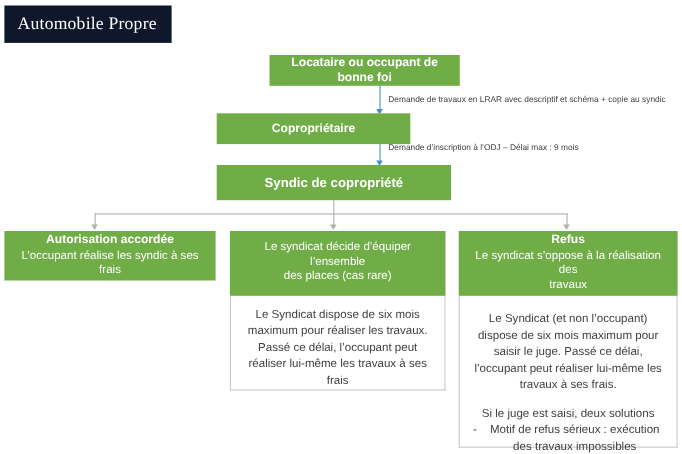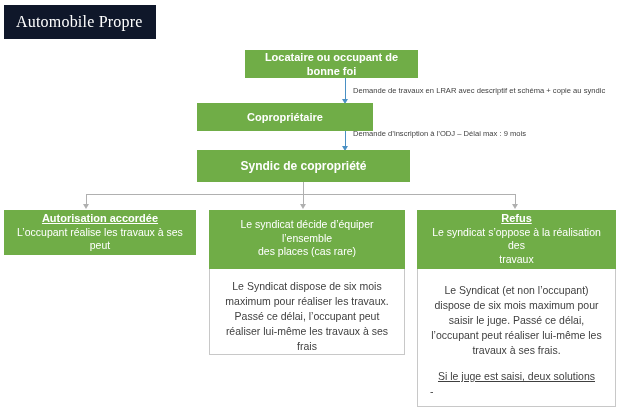--- a/index.html
+++ b/index.html
@@ -128,21 +128,20 @@
     color: #ffffff;
     text-align: center;
     padding: 5px 7px 7px 7px;
     box-sizing: border-box;
   }
   .col-header .hdr-title {
     font-weight: bold;
     font-size: 11px;
     line-height: 15px;
     display: block;
-    text-decoration: underline;
   }
   .col-header .hdr-sub {
     font-size: 10.5px;
     line-height: 13.5px;
     display: block;
   }
   #col-autorisation .col-header { height: 45px; display: flex; flex-direction: column; justify-content: center; }
   #col-equipement   .col-header { height: 59px; display: flex; flex-direction: column; justify-content: center; }
   #col-refus        .col-header { height: 59px; display: flex; flex-direction: column; justify-content: center; }
 
@@ -154,21 +153,21 @@
     text-align: center;
     font-size: 10.5px;
     line-height: 15px;
     color: #404040;
     padding: 10px 10px;
   }
   #body-equipement { height: 86px; }
   #body-refus      { height: 138px; padding-top: 14px; }
 
   .para { margin: 0; }
-  .para + .para { margin-top: 11px; text-decoration: underline; }
+  .para + .para { margin-top: 11px; }
 
   .bullets {
     margin: 0;
     padding: 0;
     list-style: none;
   }
   .bullets li {
     position: relative;
     padding-left: 14px;
     padding-right: 2px;
@@ -214,21 +213,21 @@
 <div class="conn conn-v" id="conn-left-v"></div>
 <div class="conn conn-v" id="conn-mid-v"></div>
 <div class="conn conn-v" id="conn-right-v"></div>
 <div class="conn-head" id="conn-left-head"></div>
 <div class="conn-head" id="conn-mid-head"></div>
 <div class="conn-head" id="conn-right-head"></div>
 
 <div class="column" id="col-autorisation">
   <div class="col-header">
     <span class="hdr-title">Autorisation accordée</span>
-    <span class="hdr-sub">L’occupant réalise les travaux à ses peut</span>
+    <span class="hdr-sub">L’occupant réalise les syndic à ses frais</span>
   </div>
   <div id="body-autorisation-spacer"></div>
 </div>
 
 <div class="column" id="col-equipement">
   <div class="col-header">
     <span class="hdr-sub">Le syndicat décide d’équiper l’ensemble</span>
     <span class="hdr-sub">des places (cas rare)</span>
   </div>
   <div class="col-body" id="body-equipement">
@@ -241,17 +240,18 @@
     <span class="hdr-title">Refus</span>
     <span class="hdr-sub">Le syndicat s’oppose à la réalisation des</span>
     <span class="hdr-sub">travaux</span>
   </div>
   <div class="col-body" id="body-refus">
     <p class="para">Le Syndicat (et non l’occupant) dispose de six mois maximum pour saisir le juge. Passé ce délai, l’occupant peut réaliser lui-même les travaux à ses frais.</p>
     <p class="para">Si le juge est saisi, deux solutions</p>
     <ul class="bullets">
       <li>
         <span class="dash">-</span>
+        <span>Motif de refus sérieux : exécution des travaux impossibles</span>
       </li>
 
     </ul>
   </div>
 </div>
 
 </body></html>

